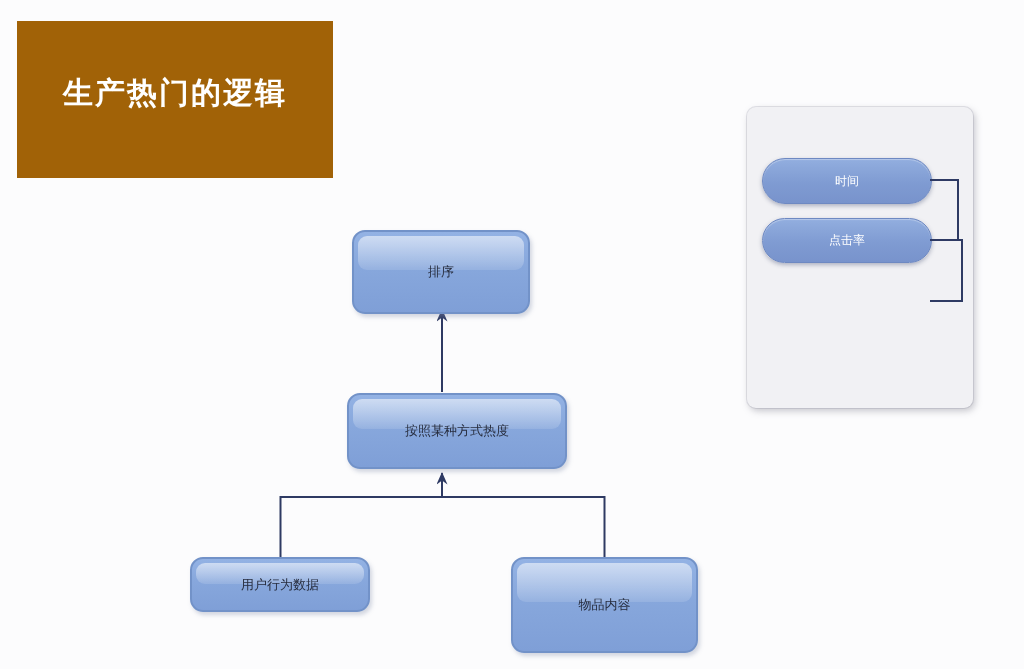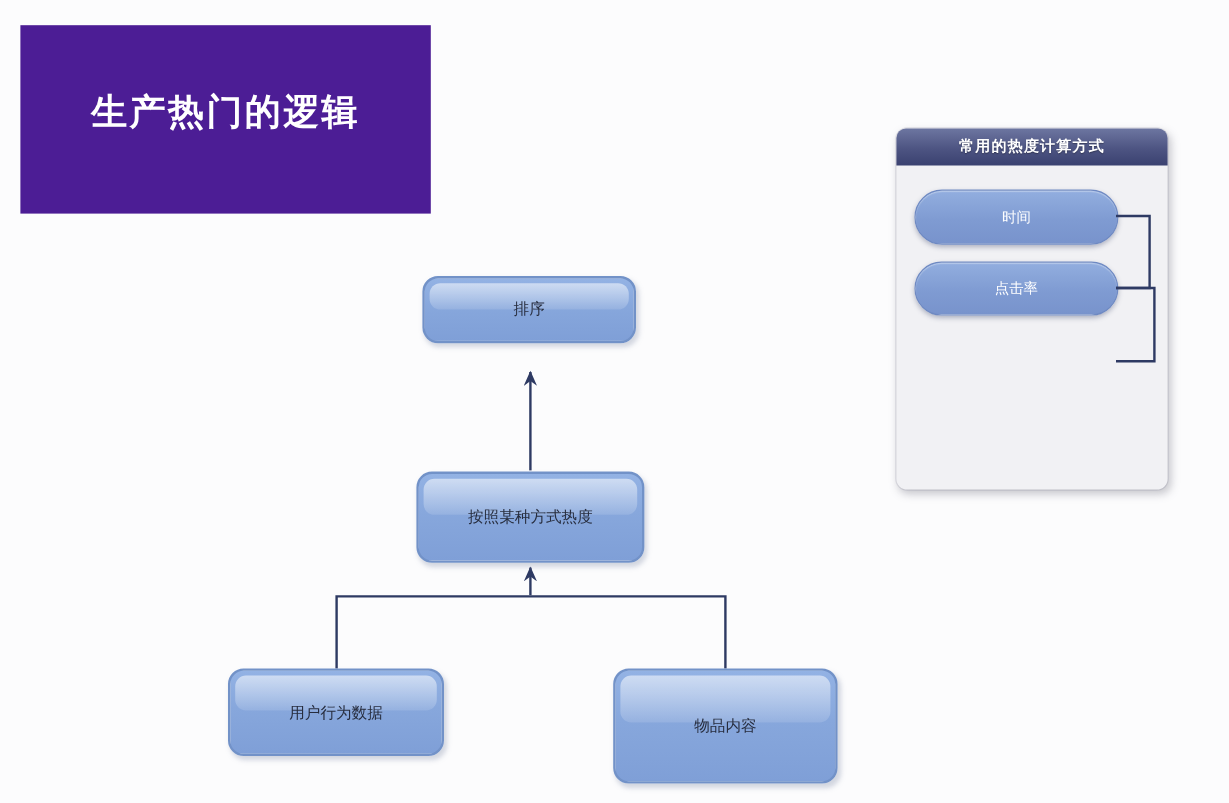--- a/index.html
+++ b/index.html
@@ -7,22 +7,22 @@
     width: 1024px; height: 669px;
     background: #fcfcfd;
     font-family: "Liberation Sans", "DejaVu Sans", sans-serif;
     position: relative;
     overflow: hidden;
   }
   .stage { position: absolute; inset: 0; width: 1024px; height: 669px; }
 
   
   .title-box {
-    position: absolute; left: 17px; top: 21px; width: 342px; height: 157px;
-    background: #4c1d95;
+    position: absolute; left: 17px; top: 21px; width: 316px; height: 157px;
+    background: #a16207;
     display: flex; align-items: center; justify-content: center;
     padding-bottom: 12px; box-sizing: border-box;
   }
   .title-box .title-text {
     color: #ffffff; font-size: 30px; font-weight: bold; letter-spacing: 2px;
   }
 
   
   .panel {
     position: absolute; left: 747px; top: 107px; width: 226px; height: 301px;
@@ -66,38 +66,35 @@
     display: flex; align-items: center; justify-content: center;
     color: #272d3e; font-size: 13px;
   }
   .fc-node::before {
     content: ""; position: absolute; left: 4px; right: 4px; top: 4px; height: 42%;
     border-radius: 9px;
     background: linear-gradient(180deg, rgba(255,255,255,.55) 0%, rgba(255,255,255,.12) 100%);
   }
   .fc-node .node-label { position: relative; z-index: 1; }
 
-  .node-sort  { left: 352px; top: 230px; width: 178px; height: 56px; }
-  .node-heat  { left: 347px; top: 393px; width: 190px; height: 76px; }
-  .node-user  { left: 190px; top: 557px; width: 180px; height: 73px; }
+  .node-sort  { left: 352px; top: 230px; width: 178px; height: 84px; }
+  .node-heat  { left: 347px; top: 393px; width: 220px; height: 76px; }
+  .node-user  { left: 190px; top: 557px; width: 180px; height: 55px; }
   .node-item  { left: 511px; top: 557px; width: 187px; height: 96px; }
 </style>
 </head>
 <body>
 
 <div class="stage">
 
   <div class="title-box">
     <span class="title-text">生产热门的逻辑</span>
   </div>
 
   <div class="panel">
-    <div class="panel-header">
-      <span>常用的热度计算方式</span>
-    </div>
     <div class="pill pill-2">
       <span>点击率</span>
     </div>
     <div class="pill pill-1">
       <span>时间</span>
     </div>
   </div>
 
   <svg class="connectors" width="1024" height="669" viewBox="0 0 1024 669" xmlns="http://www.w3.org/2000/svg">
     <defs>

